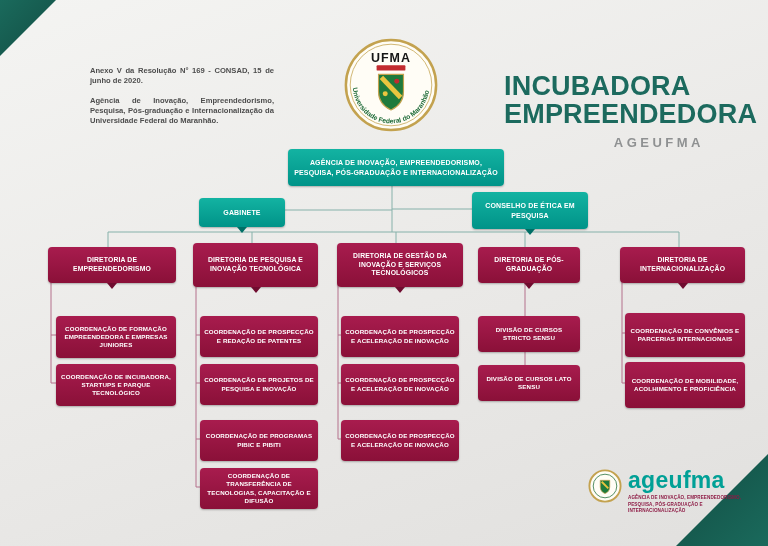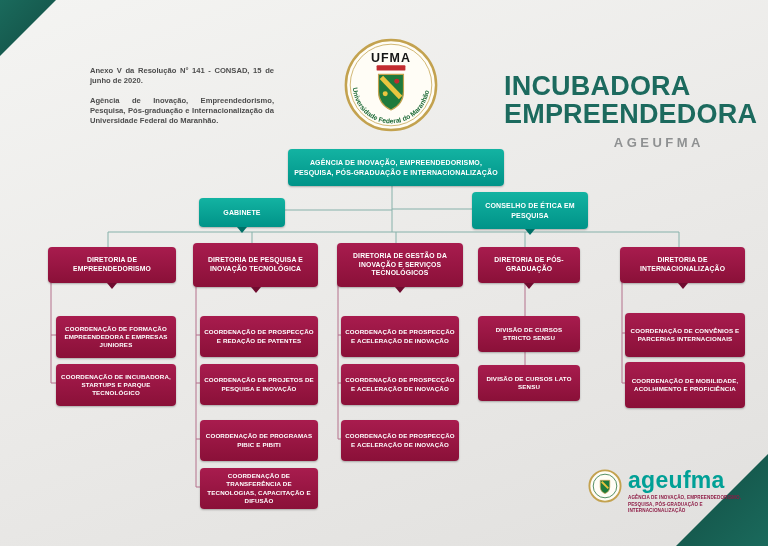--- a/index.html
+++ b/index.html
@@ -62,21 +62,21 @@
     <g stroke="#b4708c" stroke-width="1" fill="none">
       <path d="M51 278 V383 M51 335 H56 M51 383 H56"></path>
       <path d="M196 282 V487 M196 335 H200 M196 383 H200 M196 439 H200 M196 487 H200"></path>
       <path d="M338 282 V439 M338 335 H341 M338 383 H341 M338 439 H341"></path>
       <path d="M525 278 V382"></path>
       <path d="M622 278 V383 M622 333 H625 M622 383 H625"></path>
     </g>
   </svg>
 
   <div class="notes">
-    <p>Anexo V da Resolução N° 141 - CONSAD, 15 de junho de 2020.</p>
+    <p>Anexo V da Resolução N° 169 - CONSAD, 15 de junho de 2020.</p>
     <p>Agência de Inovação, Empreendedorismo, Pesquisa, Pós-graduação e Internacionalização da Universidade Federal do Maranhão.</p>
   </div>
 
   <svg class="ufma-seal" width="96" height="96" viewBox="0 0 100 100">
     <circle cx="50" cy="50" r="47" fill="#fffdf6" stroke="#c3a24f" stroke-width="2.6"></circle>
     <circle cx="50" cy="50" r="42.5" fill="none" stroke="#c3a24f" stroke-width="0.8"></circle>
     <text x="50" y="26" text-anchor="middle" font-size="13" font-weight="bold" fill="#161616" font-family="Liberation Sans, sans-serif" letter-spacing="1">UFMA</text>
     <rect x="35" y="29.5" width="30" height="5.5" rx="1" fill="#c22b2f"></rect>
     <g>
       <path d="M37 39 H63 V57 Q63 70 50 76 Q37 70 37 57 Z" fill="#1e7a3c" stroke="#c3a24f" stroke-width="1.2"></path>

